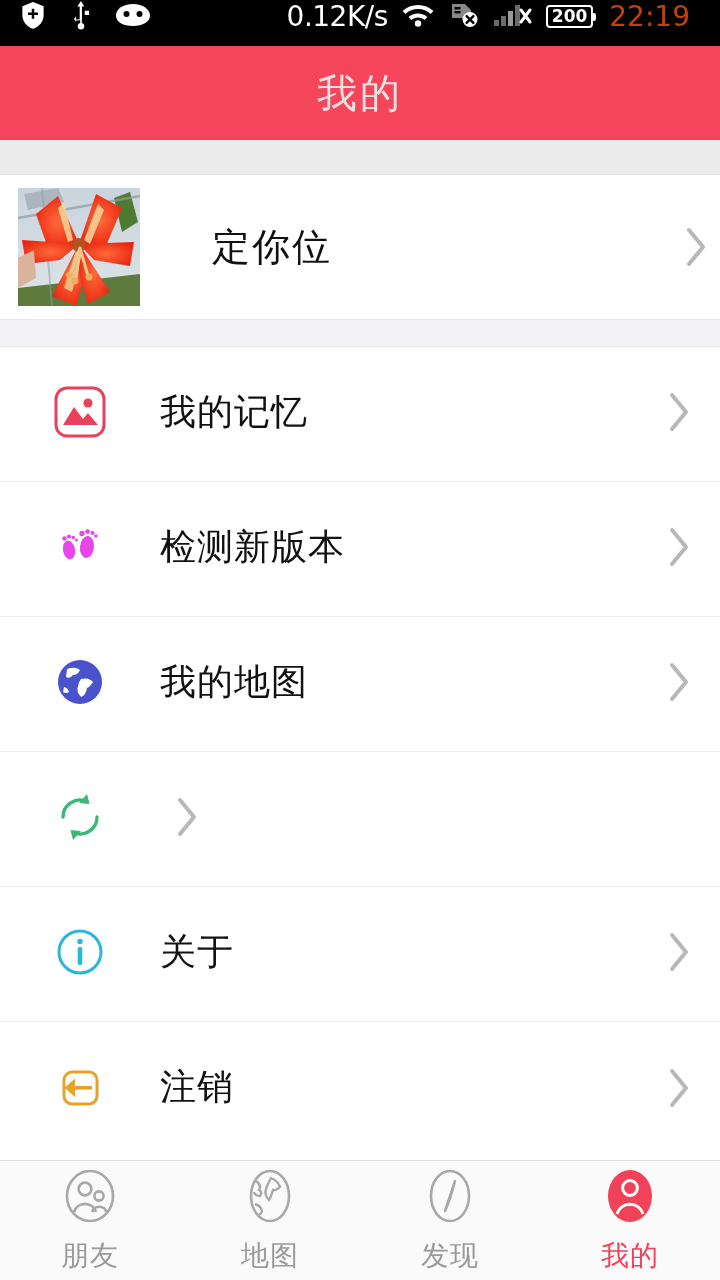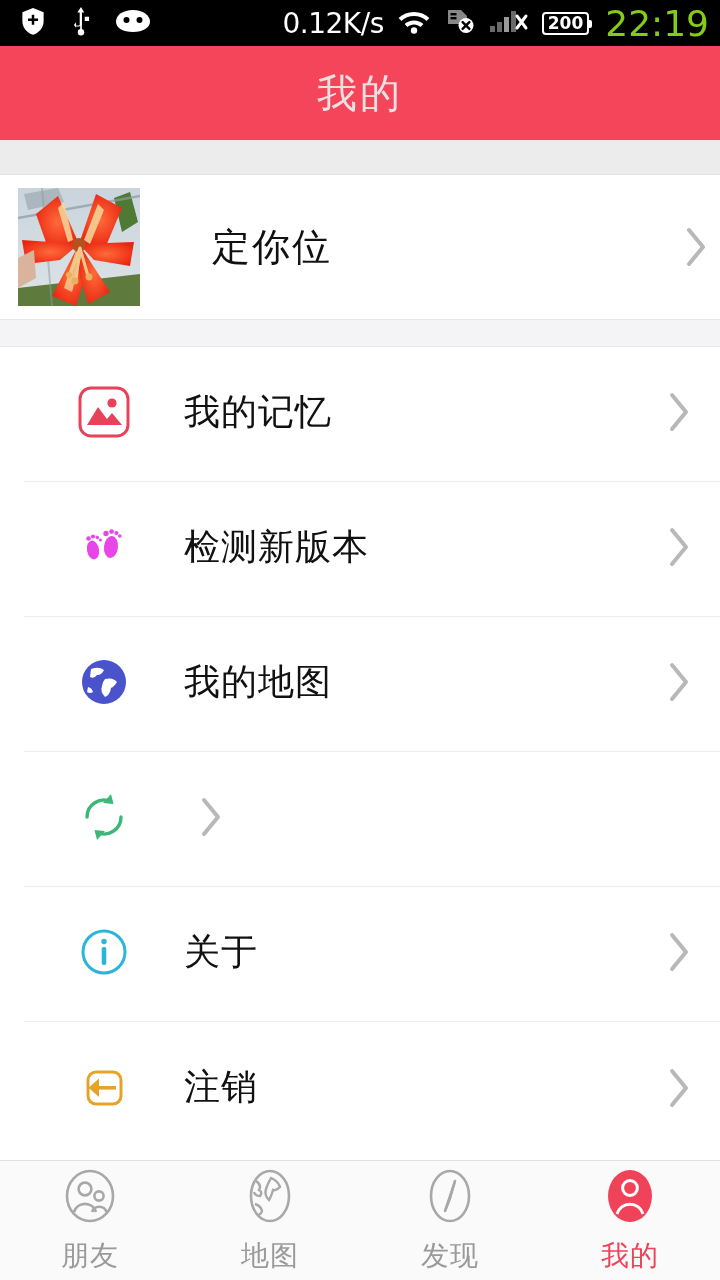--- a/index.html
+++ b/index.html
@@ -13,33 +13,33 @@
     position:relative;
     width:720px; height:1280px;
     display:flex; flex-direction:column;
     background:#ffffff;
   }
 
   
   .status-bar {
     height:46px; flex:0 0 46px;
     background:#000000;
-    display:flex; align-items:center;
-    padding:0 11px 0 18px;
+    display:flex; align-items:flex-start;
+    padding:0 30px 0 18px;
     color:#ffffff;
   }
   .status-left { display:flex; align-items:center; gap:20px; }
   .status-spacer { flex:1 1 auto; }
   .status-right { display:flex; align-items:center; gap:13px; }
   .net-speed {
     font-size:28px; letter-spacing:-0.5px; color:#ffffff;
     font-family:"DejaVu Sans","Liberation Sans",sans-serif;
   }
   .clock {
-    font-size:36px; color:#84cc16; letter-spacing:0px;
+    font-size:28px; color:#c2410c; letter-spacing:0px;
     font-family:"DejaVu Sans","Liberation Sans",sans-serif;
   }
   .batt {
     border:2px solid #ffffff; border-radius:4px;
     padding:1px 4px 1px 4px;
     font-size:17px; line-height:17px; font-weight:bold;
     position:relative; margin-right:3px;
   }
   .batt::after {
     content:""; position:absolute; right:-5px; top:6px;
@@ -85,21 +85,20 @@
   }
 
   
   .menu { flex:1 1 auto; background:#ffffff; }
   .menu-row {
     height:135px;
     display:flex; align-items:center;
     padding:0 28px 4px 0;
     border-bottom:1px solid #ececec;
     background:#ffffff;
-    margin-left:24px;
   }
   .menu-row:last-child { border-bottom:none; }
   .menu-icon {
     flex:0 0 160px;
     display:flex; align-items:center; justify-content:center;
   }
   .menu-icon svg { display:block; }
   .menu-label {
     flex:1 1 auto;
     font-size:36px; color:#111111; letter-spacing:1px;

